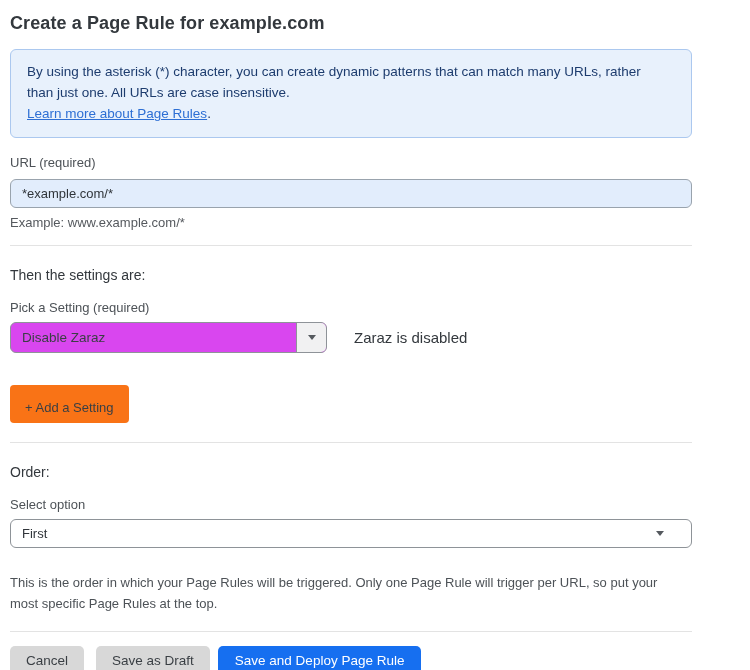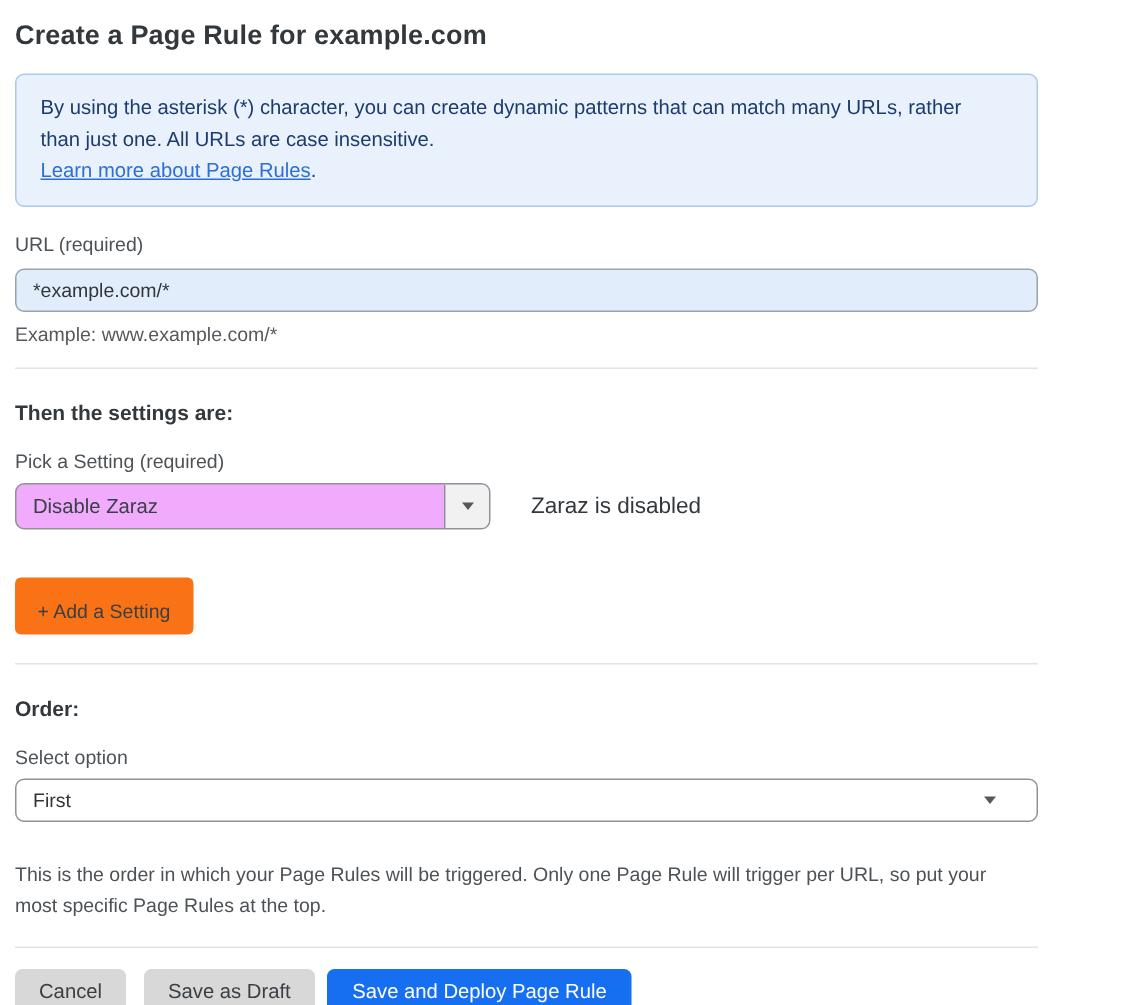--- a/index.html
+++ b/index.html
@@ -75,35 +75,35 @@
   }
   .divider {
     border: none;
     border-top: 1px solid #e3e3e3;
     margin: 15px 0 0 0;
     width: 682px;
   }
   .section-heading {
     margin: 21px 0 0 0;
     font-size: 14px;
-    font-weight: 700;
+    font-weight: 400;
     color: #33383d;
   }
   .setting-row {
     margin-top: 7px;
     display: flex;
     align-items: center;
   }
   .select-box {
     display: flex;
     width: 317px;
     height: 31px;
     border: 1px solid #8e9398;
     border-radius: 6px;
-    background: #f0abfc;
+    background: #d946ef;
     cursor: pointer;
     overflow: hidden;
   }
   .select-value {
     flex: 1;
     display: flex;
     align-items: center;
     padding-left: 11px;
     font-size: 13.5px;
     color: #3a3f44;

